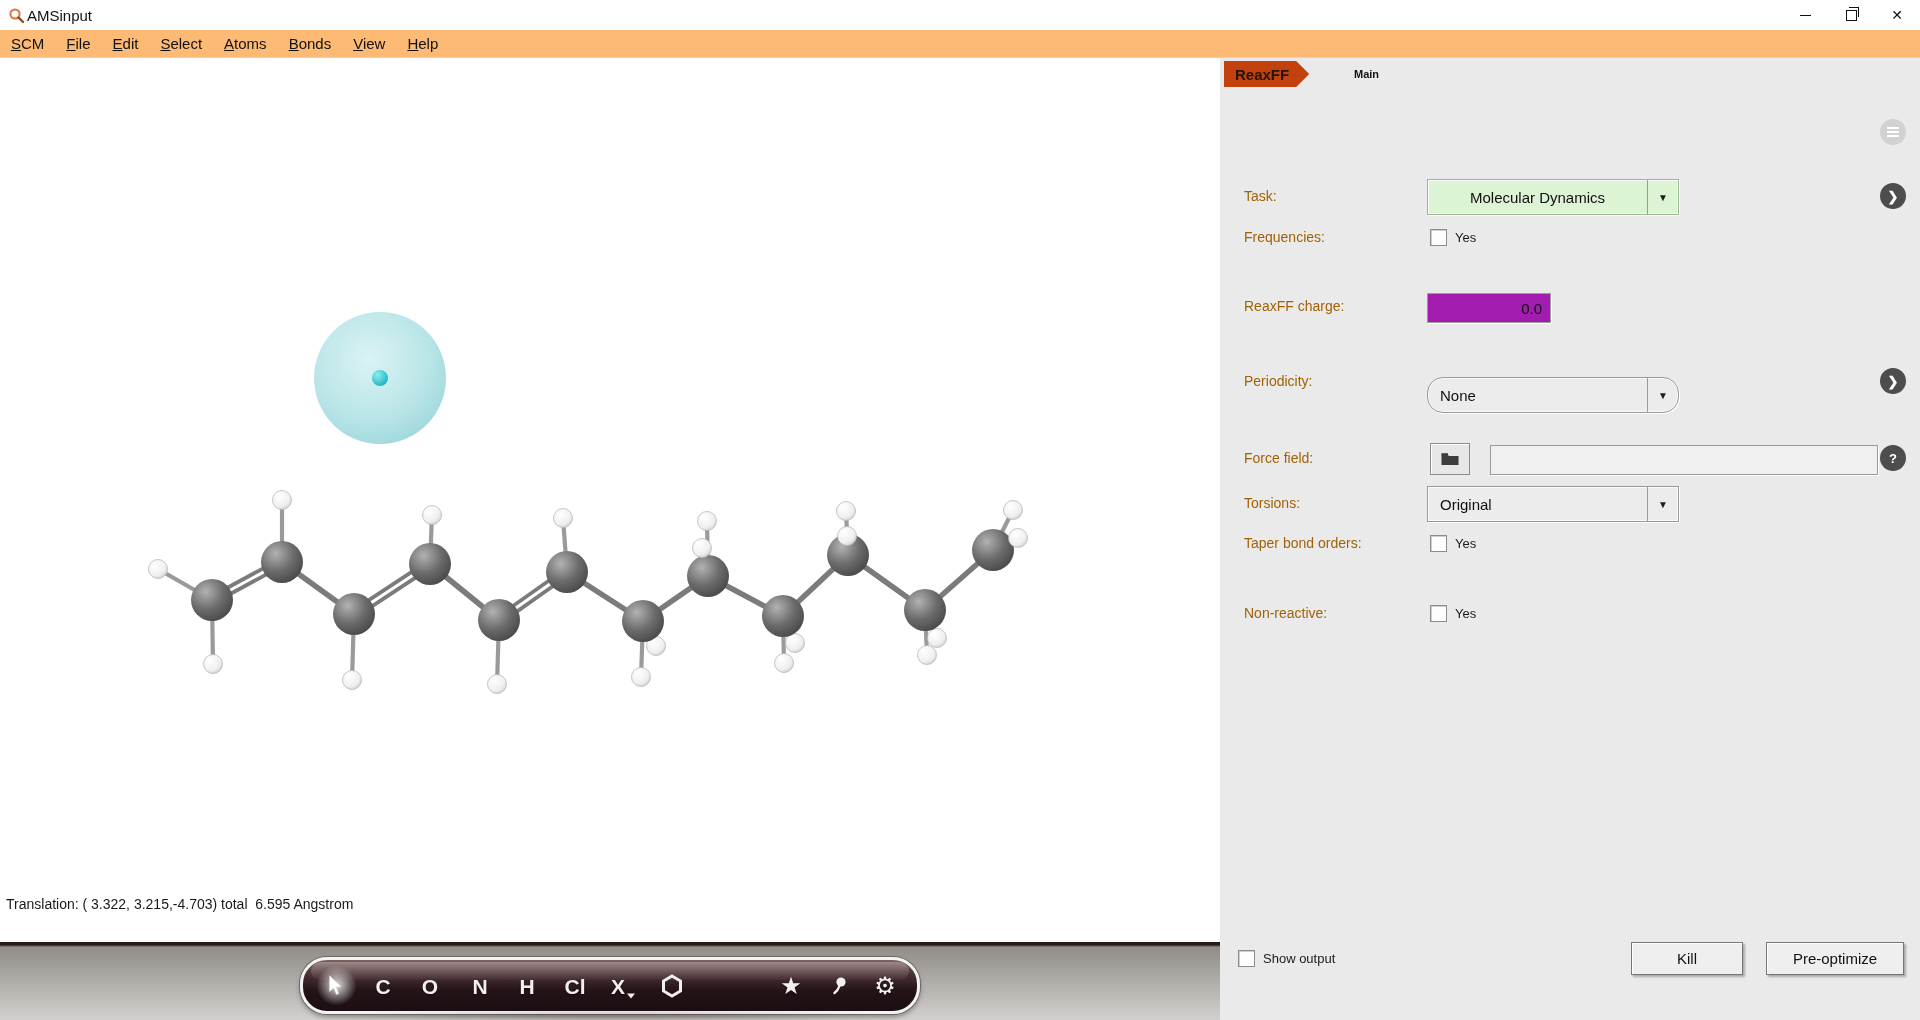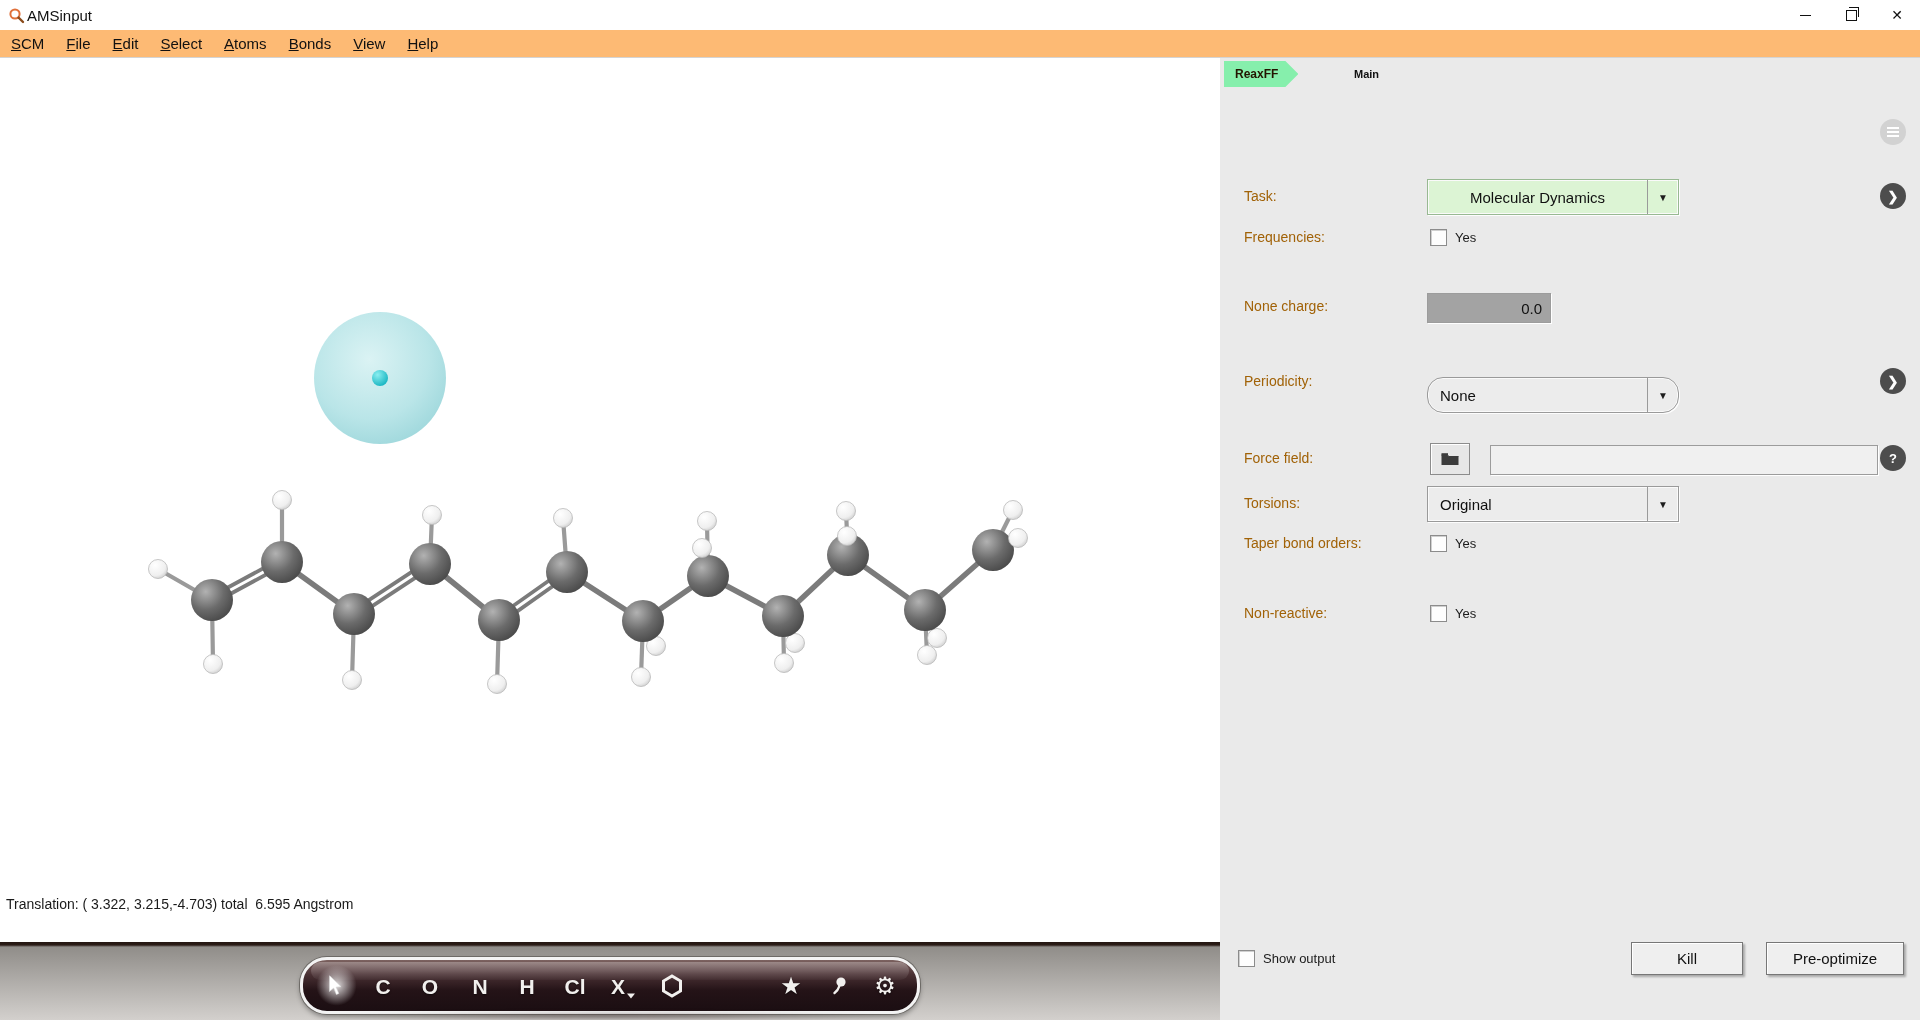--- a/index.html
+++ b/index.html
@@ -37,42 +37,42 @@
   .tool.sel-glow::before{content:"";position:absolute;left:50%;top:50%;transform:translate(-50%,-50%);width:42px;height:42px;
         border-radius:50%;background:radial-gradient(circle,rgba(255,255,255,.85),rgba(255,255,255,0) 68%);}
   .tool svg{position:relative;display:block;}
   .tool .caret{position:absolute;right:-10px;bottom:-2px;width:0;height:0;border-left:4px solid transparent;
         border-right:4px solid transparent;border-top:5px solid #f2f0ee;}
   .tool.icon-star{font-size:24px;font-weight:normal;}
   .tool.icon-gear{font-size:24px;font-weight:normal;}
   
   #panel{position:absolute;left:1220px;top:58px;width:700px;height:962px;background:#eaeaea;}
   #tabbar{position:absolute;left:0;top:0;width:700px;height:32px;}
-  #engine-tab{position:absolute;left:4px;top:3px;height:26px;padding:0 20px 0 11px;background:#86efac;
+  #engine-tab{position:absolute;left:4px;top:3px;height:26px;padding:0 20px 0 11px;background:#c2410c;
         clip-path:polygon(0 0,calc(100% - 13px) 0,100% 50%,calc(100% - 13px) 100%,0 100%);
-        display:flex;align-items:center;font-size:12px;font-weight:bold;color:#241400;}
+        display:flex;align-items:center;font-size:15px;font-weight:bold;color:#241400;}
   #active-tab{position:absolute;left:134px;top:3px;height:26px;display:flex;align-items:center;
         font-size:11px;font-weight:bold;color:#111;}
   #graytabs{position:absolute;left:176px;top:1px;right:0;height:29px;background:#c6c6c6;
         border:1px solid #8f8f8f;border-right:none;}
   .graytab{position:absolute;top:0;height:100%;display:flex;align-items:center;font-size:15px;font-weight:bold;color:#151515;}
   #search-btn{position:absolute;right:14px;top:3px;width:24px;height:24px;}
   
   .flabel{position:absolute;left:24px;font-size:14px;color:#a16207;white-space:nowrap;}
   .dd{position:absolute;left:207px;width:250px;height:34px;background:#ececec;border:1px solid #9a9a9a;
         box-shadow:inset 0 0 0 1px #fafafa,1px 1px 0 #fdfdfd;display:flex;align-items:center;}
   .dd .val{flex:1;padding-left:12px;font-size:15px;color:#101010;white-space:nowrap;}
   .dd .arr{width:30px;height:100%;border-left:1px solid #9a9a9a;display:flex;align-items:center;justify-content:center;
         font-size:10px;color:#1c1c1c;}
   .dd.green{background:#dcf4d4;border-color:#98b992;}
   .dd.green .val{text-align:center;padding-left:0;}
   .chk{position:absolute;left:210px;display:flex;align-items:center;}
   .chkbox{width:15px;height:15px;background:#fdfdfd;border:1px solid #8c8c8c;box-shadow:inset 1px 1px 0 #cfcfcf;}
   .chktext{font-size:13px;color:#1b1b1b;margin-left:8px;}
-  .txtfield{position:absolute;height:26px;background:#a3a3a3;border:1px solid #9c9c9c;box-shadow:1px 1px 0 #ffffff;
+  .txtfield{position:absolute;height:26px;background:#a21caf;border:1px solid #9c9c9c;box-shadow:1px 1px 0 #ffffff;
         font-size:15px;color:#101010;font-family:"Liberation Sans",sans-serif;}
   .circle-btn{position:absolute;width:26px;height:26px;border-radius:50%;background:#4d4d4d;color:#fff;
         display:flex;align-items:center;justify-content:center;font-weight:bold;font-size:13px;}
   .circle-btn.light{background:#d2d2d2;}
   .hamb{width:12px;height:2px;background:#fff;box-shadow:0 -4px 0 #fff,0 4px 0 #fff;display:block;}
   .folder-btn{position:absolute;left:210px;width:38px;height:30px;background:#e7e7e7;border:1px solid #8c8c8c;
         box-shadow:inset 1px 1px 0 #fff;display:flex;align-items:center;justify-content:center;}
   .pushbtn{position:absolute;height:31px;background:#efefef;border:1px solid #777;
         box-shadow:inset 1px 1px 0 #fff,2px 2px 2px rgba(0,0,0,.28);
         display:flex;align-items:center;justify-content:center;font-size:15px;color:#111;}
@@ -252,21 +252,21 @@
     <span class="arr">▼</span>
   </div>
   <span class="circle-btn" style="left:660px;top:125px;">❯</span>
 
   <span class="flabel" style="top:171px;">Frequencies:</span>
   <span class="chk" style="top:171px;">
     <span class="chkbox"></span>
     <span class="chktext">Yes</span>
   </span>
 
-  <span class="flabel" style="top:240px;">None charge:</span>
+  <span class="flabel" style="top:240px;">ReaxFF charge:</span>
   <input class="txtfield" style="left: 207px; top: 235px; width: 112px; text-align: right; padding-right: 8px;" value="0.0">
 
   <span class="flabel" style="top:315px;">Periodicity:</span>
   <div class="dd" style="top:319px;border-radius:16px;">
     <span class="val">None</span>
     <span class="arr">▼</span>
   </div>
   <span class="circle-btn" style="left:660px;top:310px;">❯</span>
 
   <span class="flabel" style="top:392px;">Force field:</span>

